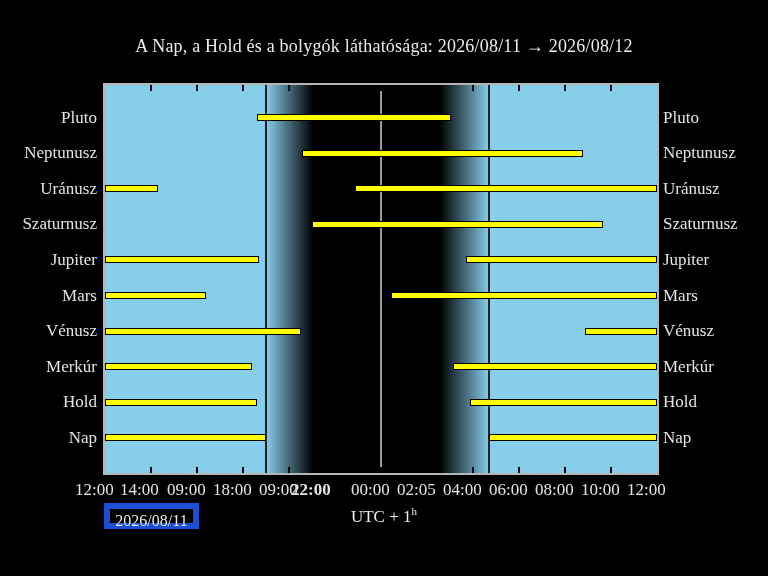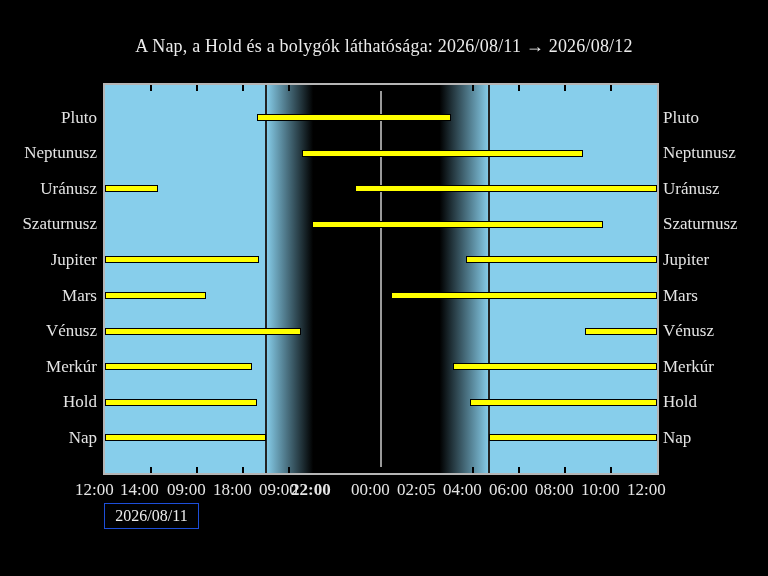--- a/index.html
+++ b/index.html
@@ -21,21 +21,21 @@
   .tick{position:absolute;width:2px;height:6px;background:#000;}
   .tick.top{top:0;}
   .tick.bottom{bottom:0;}
   .bar{position:absolute;height:7px;box-sizing:border-box;border:1px solid #000;}
   .rowlabel{position:absolute;height:22px;line-height:22px;font-size:17px;color:#e4e4e4;white-space:nowrap;}
   .rowlabel.left{text-align:right;width:97px;left:0;}
   .rowlabel.right{text-align:left;left:663px;}
   .xlab{position:absolute;top:480px;width:60px;text-align:left;font-size:17px;color:#e4e4e4;}
   .datebox{
     position:absolute;top:503px;width:95px;height:26px;box-sizing:border-box;
-    border:1px solid #1d4ed8;text-align:center;font-size:16px;line-height:24px;color:#ececec;
+    border:6px solid #1d4ed8;text-align:center;font-size:16px;line-height:24px;color:#ececec;
   }
   #datebox-left{left:104px;}
   #datebox-right{left:563px;}
   #utc-label{left:284px;top:505px;width:200px;text-align:center;font-size:17px;color:#ececec;}
   #utc-label sup{font-size:11px;}
 </style>
 </head>
 <body>
 
 <div id="stage">
@@ -86,20 +86,23 @@
         <div class="bar" style="left: 364.55px; width: 187.45px; top: 313.8px; background: rgb(255, 255, 0); border-color: rgb(0, 0, 0);"></div>
         <div class="bar" style="left: 0px; width: 161px; top: 349.4px; background: rgb(255, 255, 0); border-color: rgb(0, 0, 0);"></div>
         <div class="bar" style="left: 384.1px; width: 167.9px; top: 349.4px; background: rgb(255, 255, 0); border-color: rgb(0, 0, 0);"></div>
       </div>
   </div>
 
   <div id="datebox-left" class="datebox">
     <span>2026/08/11</span>
   </div>
 
+  <div id="utc-label" class="abs">
+    <span>UTC + 1</span><sup>h</sup>
+  </div>
 
 <div class="rowlabel left" style="top: 106.5px;">Pluto</div>
     <div class="rowlabel right" style="top: 106.5px;">Pluto</div>
     <div class="rowlabel left" style="top: 142.1px;">Neptunusz</div>
     <div class="rowlabel right" style="top: 142.1px;">Neptunusz</div>
     <div class="rowlabel left" style="top: 177.7px;">Uránusz</div>
     <div class="rowlabel right" style="top: 177.7px;">Uránusz</div>
     <div class="rowlabel left" style="top: 213.3px;">Szaturnusz</div>
     <div class="rowlabel right" style="top: 213.3px;">Szaturnusz</div>
     <div class="rowlabel left" style="top: 248.9px;">Jupiter</div>

